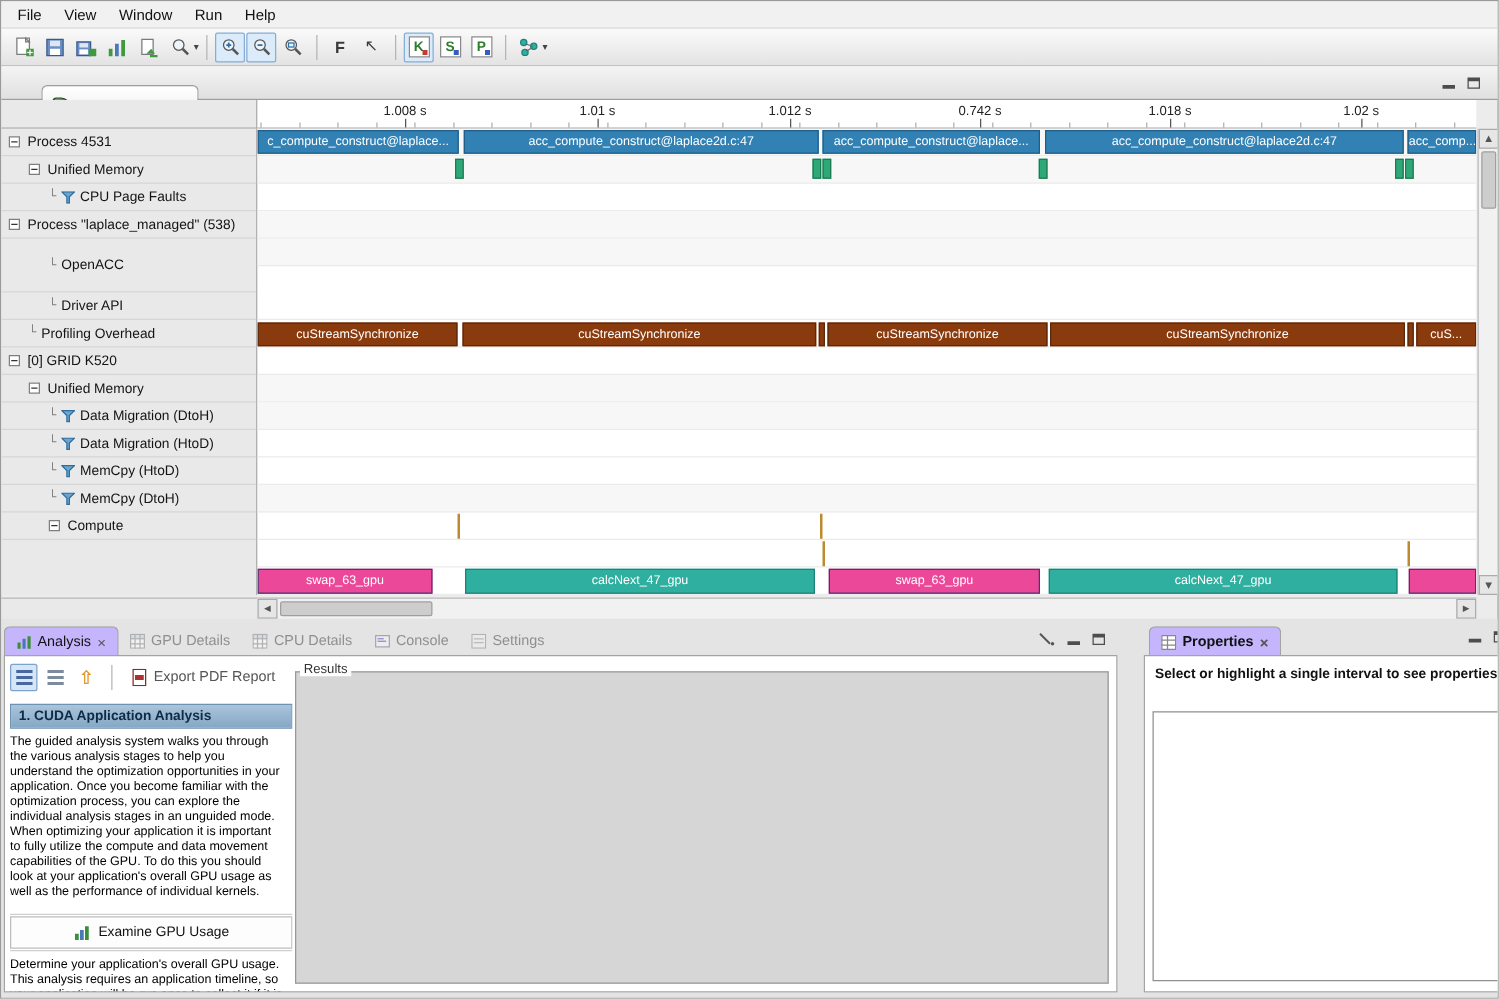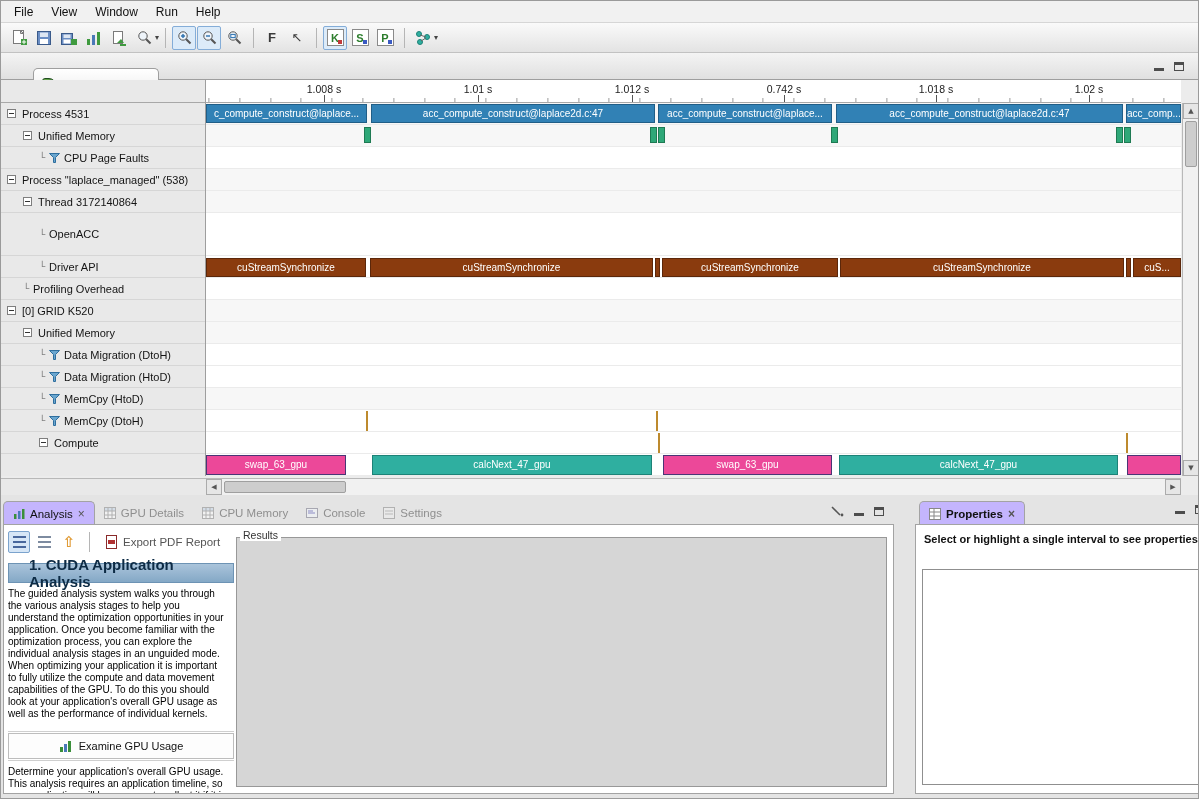--- a/index.html
+++ b/index.html
@@ -81,21 +81,21 @@
 
   
   .an-left { position:absolute; left:4px; top:2px; width:226px; bottom:0; overflow:hidden; }
   .viewbar { display:flex; align-items:center; height:30px; gap:3px; }
   .vbtn { width:22px; height:22px; display:flex; align-items:center; justify-content:center; border:1px solid transparent; border-radius:2px; }
   .vbtn.sel { border:1px solid #7ba3cd; background:#d6e6f6; }
   .listico { width:13px; height:12px; background:
       repeating-linear-gradient(180deg,#48679c 0 2px,transparent 2px 5px); }
   .uparrow { color:#e09a34; font-size:15px; font-weight:bold; font-family:"DejaVu Sans",sans-serif; }
   .pdfbtn { display:flex; align-items:center; gap:5px; color:#555; font-size:11.5px; padding:2px 6px; }
-  .an-header { margin-top:6px; height:20px; background:linear-gradient(#aac4db,#84a8c6); border:1px solid #6d93b4; color:#0d2b45; font-weight:bold; font-size:15px; display:flex; align-items:center; padding-left:20px; }
+  .an-header { margin-top:6px; height:20px; background:linear-gradient(#aac4db,#84a8c6); border:1px solid #6d93b4; color:#0d2b45; font-weight:bold; font-size:11px; display:flex; align-items:center; padding-left:6px; }
   .para { margin-top:5px; width:220px; font-size:10px; line-height:1.2; color:#000; }
   .examine-wrap { margin-top:11px; border-top:1px solid #cfcfcf; border-bottom:1px solid #cfcfcf; padding:1px 0; }
   .examine-btn { height:26px; background:#fdfdfd; border:1px solid #bdbdbd; display:flex; align-items:center; justify-content:center; gap:7px; font-size:11px; color:#111; }
   .results-label { position:absolute; left:236px; top:4px; font-size:10.5px; color:#333; background:#fff; padding:0 3px; z-index:2; }
   .results-box { position:absolute; left:232px; top:12px; right:6px; bottom:6px; background:#d6d6d6; border:1px solid #989898; }
 
   .prop-hint { margin:8px 8px 0 8px; font-size:11px; color:#111; }
   .prop-box { position:absolute; left:6px; right:6px; top:44px; bottom:8px; border:1px solid #8f8f8f; background:#fff; }
 
   .mini { display:inline-flex; }
@@ -262,24 +262,20 @@
           <svg width="11" height="10" viewBox="0 0 11 10">
             <path d="M0.5 0.5 H10.5 L6.5 4.5 V9.5 H4.5 V4.5 Z" fill="#6aa6cf" stroke="#2e6e9e"></path>
           </svg>
         </span>
       <span class="tlabel">CPU Page Faults</span>
     </div>
     <div class="trow h22" style="padding-left:6px">
       <span class="exp"></span>
       <span class="tlabel">Process "laplace_managed" (538)</span>
     </div>
-    <div class="trow h22" style="padding-left:22px">
-      <span class="exp"></span>
-      <span class="tlabel">Thread 3172140864</span>
-    </div>
     <div class="trow h43" style="padding-left:38px">
       <span class="conn">└</span>
       <span class="tlabel">OpenACC</span>
     </div>
     <div class="trow h22" style="padding-left:38px">
       <span class="conn">└</span>
       <span class="tlabel">Driver API</span>
     </div>
     <div class="trow h22" style="padding-left:22px">
       <span class="conn">└</span>
@@ -431,21 +427,21 @@
       <div class="ptab">
         <span class="mini">
             <svg width="12" height="12">
               <rect x="0.5" y="0.5" width="11" height="11" fill="#fff" stroke="#888"></rect>
               <rect x="0.5" y="0.5" width="11" height="3.5" fill="#c8d8ea" stroke="#888"></rect>
               <line x1="4" y1="0" x2="4" y2="12" stroke="#888"></line>
               <line x1="8" y1="0" x2="8" y2="12" stroke="#888"></line>
               <line x1="0" y1="8" x2="12" y2="8" stroke="#888"></line>
             </svg>
           </span>
-        <span>CPU Memory</span>
+        <span>CPU Details</span>
       </div>
       <div class="ptab">
         <span class="mini">
             <svg width="12" height="12">
               <rect x="0.5" y="1.5" width="11" height="9" fill="#f2f5fa" stroke="#778"></rect>
               <line x1="2" y1="4" x2="7" y2="4" stroke="#44a"></line>
               <line x1="2" y1="6" x2="9" y2="6" stroke="#44a"></line>
             </svg>
           </span>
         <span>Console</span>

